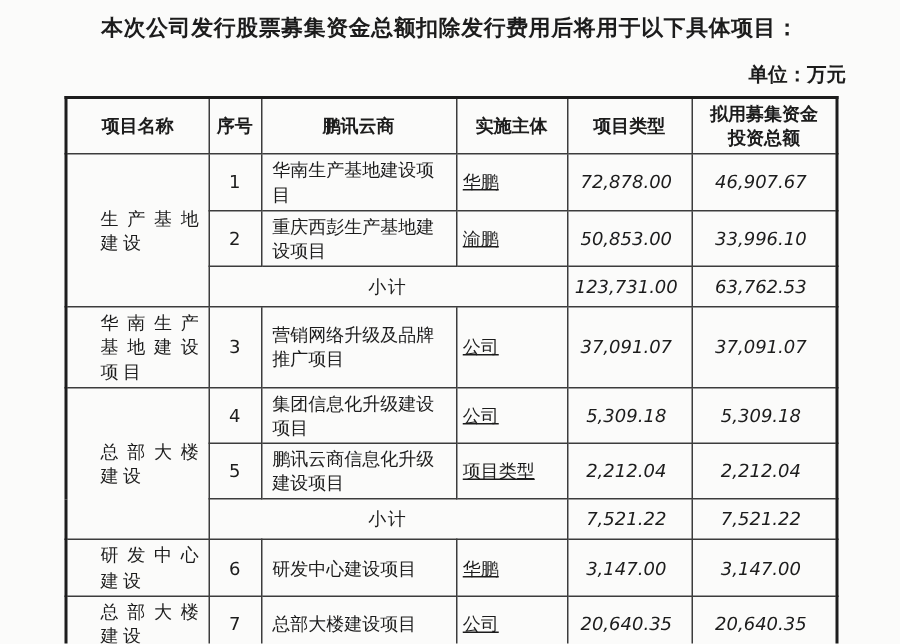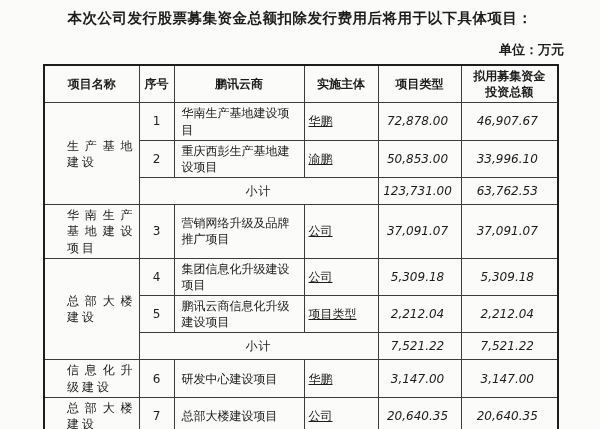--- a/index.html
+++ b/index.html
@@ -163,21 +163,21 @@
         <td class="num-cell">2,212.04</td>
         <td class="num-cell">2,212.04</td>
       </tr>
       <tr class="row-sub">
         <td class="merge-label" colspan="3">小计</td>
         <td class="num-cell">7,521.22</td>
         <td class="num-cell">7,521.22</td>
       </tr>
 
       <tr class="row-std">
-        <td class="category-cell">信息化升级建设</td>
+        <td class="category-cell">研发中心建设</td>
         <td class="index-cell">6</td>
         <td class="name-cell">研发中心建设项目</td>
         <td class="entity-cell">华鹏</td>
         <td class="num-cell">3,147.00</td>
         <td class="num-cell">3,147.00</td>
       </tr>
 
       <tr class="row-std">
         <td class="category-cell">总部大楼建设</td>
         <td class="index-cell">7</td>

